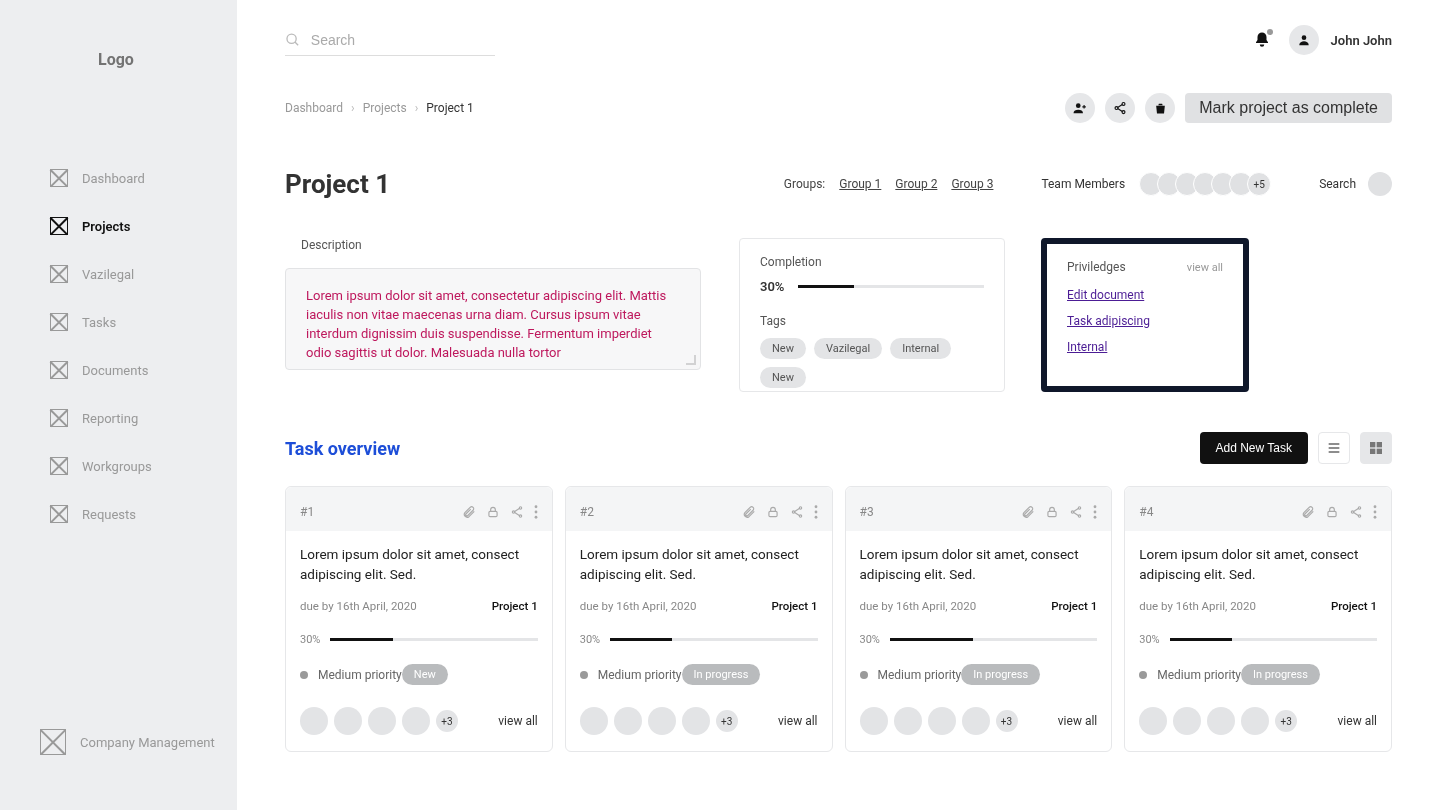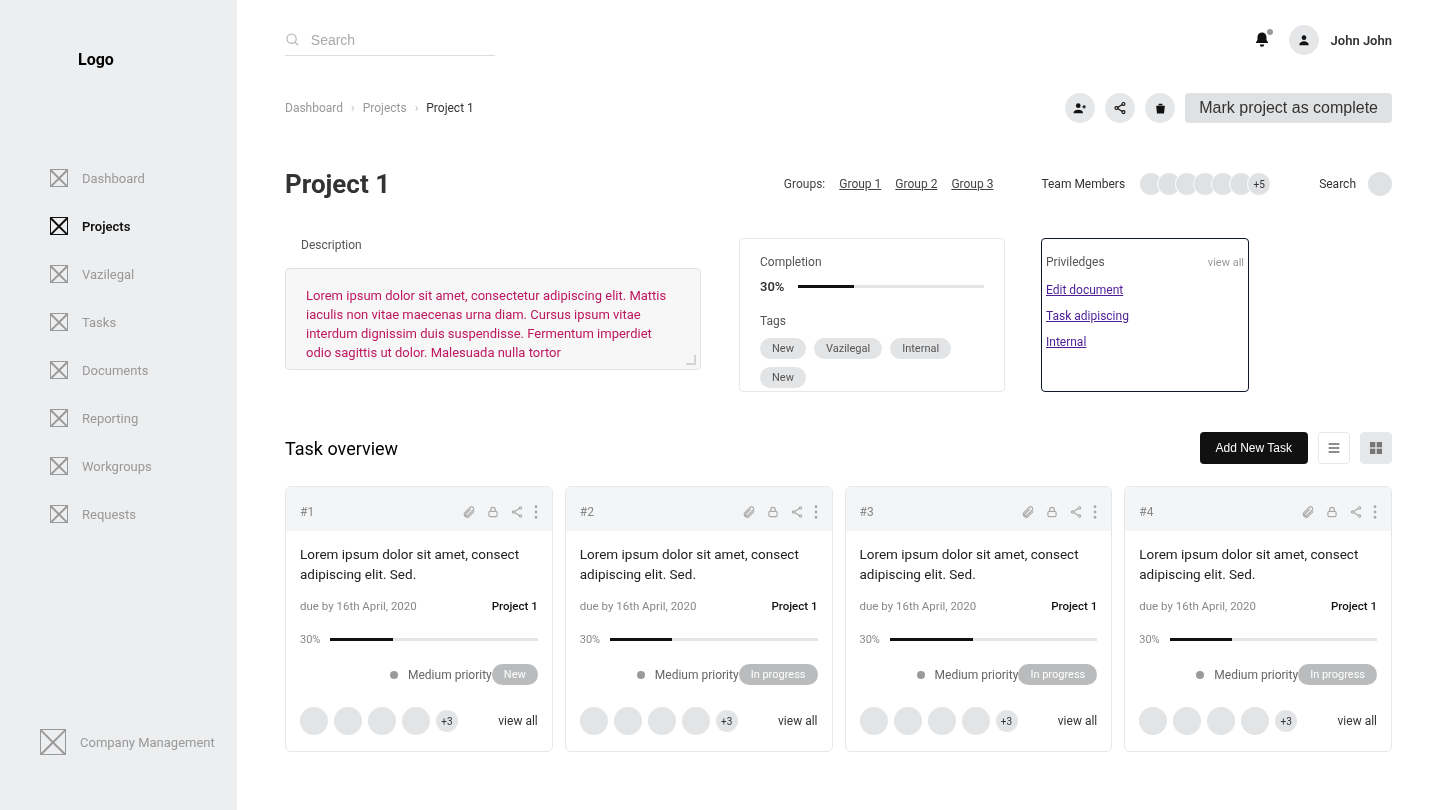--- a/index.html
+++ b/index.html
@@ -1,21 +1,21 @@
 <!DOCTYPE html>
 <html><head>
 <meta charset="utf-8">
 <style>
 * { box-sizing: border-box; margin: 0; padding: 0; }
 body { font-family: -apple-system, BlinkMacSystemFont, "Segoe UI", Roboto, Helvetica, Arial, sans-serif; background: #fff; color: #333; width: 1440px; height: 810px; overflow: hidden; }
 .app { display: flex; width: 100%; height: 100%; }
 
 
 .sidebar { width: 237px; background: #edeef0; display: flex; flex-direction: column; padding-top: 50px; }
-.logo { font-weight: 700; font-size: 16px; color: #000000; padding-left: 78px; height: 24px; }
+.logo { font-weight: 700; font-size: 16px; color: #737373; padding-left: 98px; height: 24px; }
 .nav { margin-top: 80px; display: flex; flex-direction: column; }
 .nav-item { display: flex; align-items: center; gap: 14px; padding: 15px 0 15px 50px; font-size: 13px; color: #999; cursor: pointer; }
 .nav-item.active { color: #111; font-weight: 600; }
 .nav-ph { width: 18px; height: 18px; border: 1.5px solid #999; position: relative; }
 .nav-item.active .nav-ph { border-color: #111; }
 .nav-ph::before, .nav-ph::after { content: ""; position: absolute; top: 50%; left: 50%; width: 24px; height: 1.5px; background: #999; transform-origin: center; }
 .nav-ph::before { transform: translate(-50%,-50%) rotate(45deg); }
 .nav-ph::after  { transform: translate(-50%,-50%) rotate(-45deg); }
 .nav-item.active .nav-ph::before, .nav-item.active .nav-ph::after { background: #111; }
 .nav-footer { margin-top: auto; padding-bottom: 40px; }
@@ -69,50 +69,50 @@
 .desc-handle { position: absolute; right: 4px; bottom: 4px; width: 10px; height: 10px; border-right: 2px solid #bbb; border-bottom: 2px solid #bbb; transform: skewY(0deg); opacity: .6; }
 .completion-card { flex: 0 0 266px; border: 1px solid #e6e7e9; border-radius: 4px; padding: 16px 20px 20px 20px; height: 154px; }
 .compl-label { font-size: 12px; color: #555; }
 .compl-row { display: flex; align-items: center; gap: 14px; margin-top: 10px; }
 .compl-pct { font-size: 13px; font-weight: 600; }
 .pbar { flex: 1; height: 3px; background: #e4e5e7; position: relative; }
 .pbar .fill { position: absolute; left: 0; top: 0; bottom: 0; background: #111; }
 .tags-label { font-size: 12px; color: #555; margin-top: 20px; }
 .tags { display: flex; flex-wrap: wrap; gap: 8px; margin-top: 10px; }
 .tag { background: #e3e4e6; border-radius: 12px; padding: 4px 12px; font-size: 11px; color: #555; }
-.priv-card { flex: 0 0 208px; border: 1px solid #0f172a; border-radius: 4px; padding: 16px 4px; height: 154px; }
+.priv-card { flex: 0 0 208px; border: 6px solid #0f172a; border-radius: 4px; padding: 16px 20px; height: 154px; }
 .priv-head { display: flex; align-items: center; justify-content: space-between; }
 .priv-head .t { font-size: 12px; color: #555; }
 .priv-head .va { font-size: 11px; color: #999; cursor: pointer; }
 .priv-list { margin-top: 14px; display: flex; flex-direction: column; gap: 12px; }
 .priv-list a { font-size: 12px; text-decoration: underline; color: #4c1d95; cursor: pointer; }
 
 
 .task-head { display: flex; align-items: center; margin-top: 40px; }
-.task-head h2 { font-size: 18px; font-weight: 400; color: #000000; }
+.task-head h2 { font-size: 18px; font-weight: 700; color: #1d4ed8; }
 .task-head-actions { margin-left: auto; display: flex; align-items: center; gap: 10px; }
 .add-btn { background: #111; color: #fff; border: none; height: 32px; padding: 0 16px; border-radius: 4px; font-size: 12px; cursor: pointer; }
 .view-toggle { width: 32px; height: 32px; border-radius: 4px; background: #fff; border: 1px solid #e6e7e9; display: flex; align-items: center; justify-content: center; cursor: pointer; }
 .view-toggle.active { background: #e6e7e9; border-color: #e6e7e9; }
 
 
 .cards { display: flex; gap: 12px; margin-top: 22px; }
 .card { flex: 1; border: 1px solid #e6e7e9; border-radius: 6px; padding: 0; display: flex; flex-direction: column; }
 .card-top { background: #f4f5f6; border-top-left-radius: 6px; border-top-right-radius: 6px; padding: 18px 14px 12px 14px; display: flex; align-items: center; }
 .card-id { font-size: 12px; color: #888; }
 .card-icons { margin-left: auto; display: flex; align-items: center; gap: 10px; }
 .card-body { padding: 14px 14px 16px 14px; }
 .task-title { font-size: 13.5px; line-height: 1.45; color: #222; height: 40px; }
 .due-row { display: flex; justify-content: space-between; font-size: 11.5px; color: #888; margin-top: 14px; }
 .due-row .proj { color: #111; font-weight: 500; }
 .prog-row { display: flex; align-items: center; gap: 10px; margin-top: 20px; }
 .prog-row .pct { font-size: 11px; color: #888; }
 .prog-row .pbar { flex: 1; height: 3px; background: #e4e5e7; position: relative; }
 .prog-row .pbar .fill { position: absolute; left: 0; top: 0; bottom: 0; background: #111; }
-.prio-row { display: flex; align-items: center; justify-content: flex-end; margin-top: 18px; }
+.prio-row { display: flex; align-items: center; justify-content: flex-start; margin-top: 18px; }
 .prio-left { display: flex; align-items: center; gap: 10px; font-size: 12px; color: #666; }
 .dot { width: 8px; height: 8px; border-radius: 50%; background: #9a9a9a; }
 .status-pill { background: #b9bbbd; color: #fff; font-size: 11px; padding: 4px 12px; border-radius: 12px; }
 .card-foot { display: flex; align-items: center; justify-content: space-between; margin-top: 22px; }
 .card-avatars { display: flex; }
 .card-avatars .av { width: 28px; height: 28px; border-radius: 50%; background: #e3e4e6; margin-left: 6px; }
 .card-avatars .av:first-child { margin-left: 0; }
 .card-avatars .more { width: 22px; height: 22px; border-radius: 50%; background: #e3e4e6; margin-left: 6px; display: flex; align-items: center; justify-content: center; font-size: 10px; color: #333; align-self: center; }
 .view-all { font-size: 12px; color: #333; cursor: pointer; }
 

